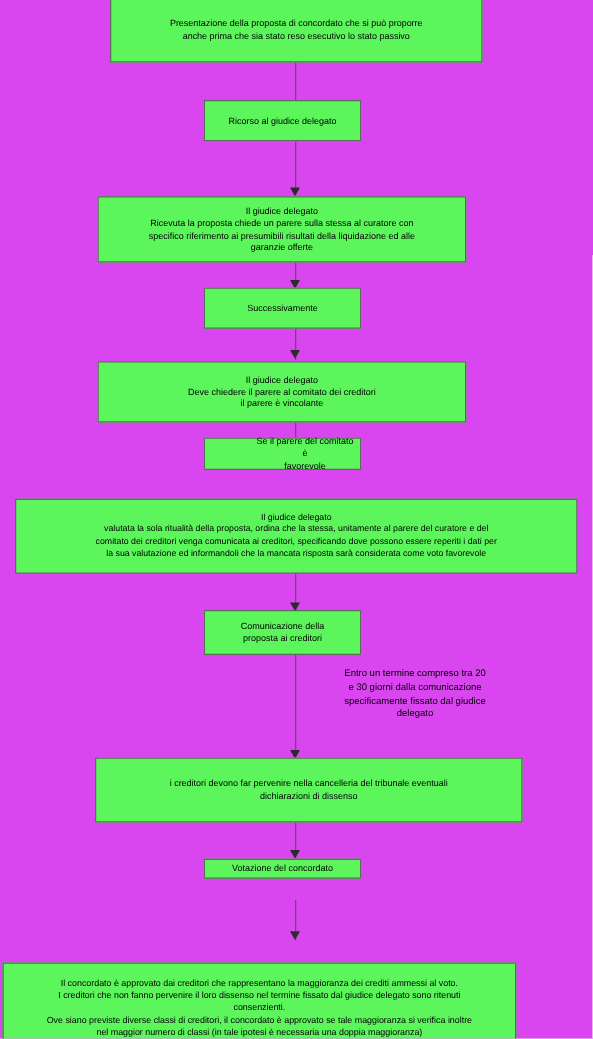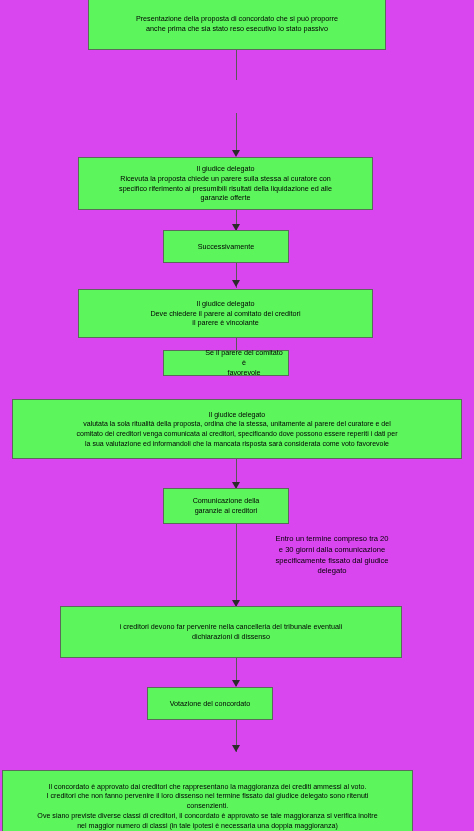--- a/index.html
+++ b/index.html
@@ -62,20 +62,21 @@
 </head>
 <body>
 
 <div id="flowchart">
 
   <div class="node" style="left:88px; top:-2px; width:298px; height:52px;">Presentazione della proposta di concordato che si può proporre
 anche prima che sia stato reso esecutivo lo stato passivo</div>
 
   <div class="connector" style="left:236px; top:50px; height:30px;"></div>
 
+  <div class="node" style="left:163px; top:80px; width:126px; height:33px;">Ricorso al giudice delegato</div>
 
   <div class="connector" style="left:236px; top:113px; height:38px;"></div>
   <div class="arrowhead" style="left:232px; top:150px;"></div>
 
   <div class="node" style="left:78px; top:157px; width:295px; height:53px;">Il giudice delegato
 Ricevuta la proposta chiede un parere sulla stessa al curatore  con
 specifico riferimento ai presumibili risultati della liquidazione ed alle
 garanzie offerte</div>
 
   <div class="connector" style="left:236px; top:210px; height:22px;"></div>
@@ -98,37 +99,37 @@
 
   <div class="node" style="left:12px; top:399px; width:450px; height:60px; font-size:7px;">Il giudice delegato
 valutata la sola ritualità della proposta, ordina che la stessa, unitamente al parere del curatore e del
 comitato dei creditori venga comunicata ai creditori, specificando dove possono essere reperiti i dati per
 la sua valutazione ed informandoli che la mancata risposta sarà considerata come voto favorevole</div>
 
   <div class="connector" style="left:236px; top:459px; height:30px;"></div>
   <div class="arrowhead" style="left:232px; top:482px;"></div>
 
   <div class="node" style="left:163px; top:488px; width:126px; height:36px;">Comunicazione della
-garanzie ai creditori</div>
+proposta ai creditori</div>
 
   <div class="connector" style="left:236px; top:524px; height:83px;"></div>
   <div class="arrowhead" style="left:232px; top:600px;"></div>
 
   <div class="edge-label" style="left:252px; top:534px; width:160px;">Entro un termine compreso tra 20
 e 30 giorni dalla comunicazione
 specificamente fissato dal giudice
 delegato</div>
 
-  <div class="node" style="left:60px; top:606px; width:342px; height:52px;">i creditori devono far pervenire nella cancelleria del tribunale eventuali
+  <div class="node" style="left:76px; top:606px; width:342px; height:52px;">i creditori devono far pervenire nella cancelleria del tribunale eventuali
 dichiarazioni di dissenso</div>
 
   <div class="connector" style="left:236px; top:658px; height:28px;"></div>
   <div class="arrowhead" style="left:232px; top:680px;"></div>
 
-  <div class="node" style="left:147px; top:687px; width:126px; height:33px;">Votazione del concordato</div>
+  <div class="node" style="left:163px; top:687px; width:126px; height:16px;">Votazione del concordato</div>
 
   <div class="connector" style="left:236px; top:720px; height:32px;"></div>
   <div class="arrowhead" style="left:232px; top:745px;"></div>
 
   <div class="node" style="left:2px; top:752px; width:411px; height:74px; font-size:7.1px;margin-top:18px;">Il concordato è approvato dai creditori che rappresentano la maggioranza dei crediti ammessi al voto.
 I creditori che non fanno pervenire il loro dissenso nel termine fissato dal giudice delegato sono ritenuti
 consenzienti.
 Ove siano previste diverse classi di creditori, il concordato è approvato se tale maggioranza si verifica inoltre
 nel maggior numero di classi (in tale ipotesi è necessaria una doppia maggioranza)</div>
 

